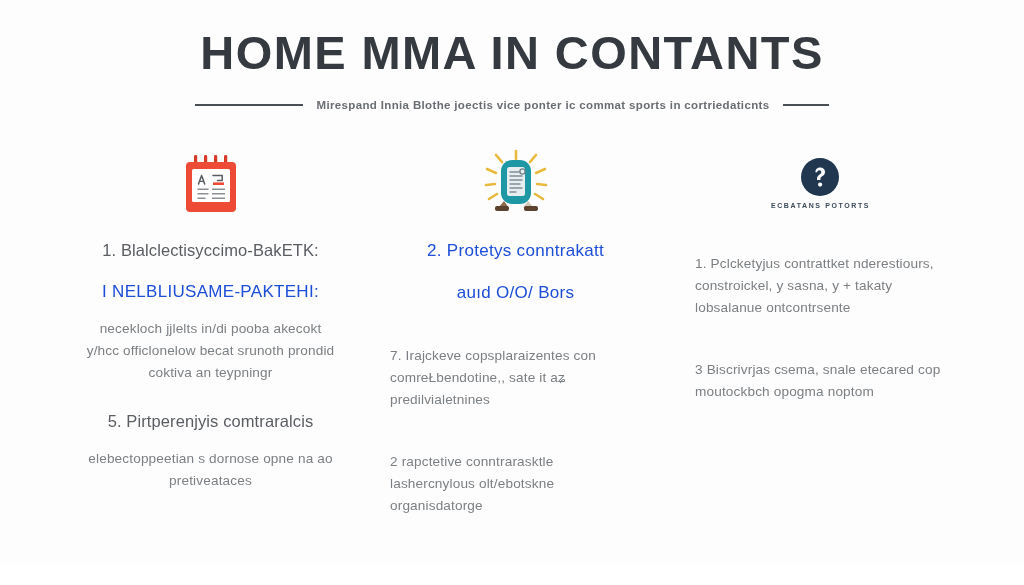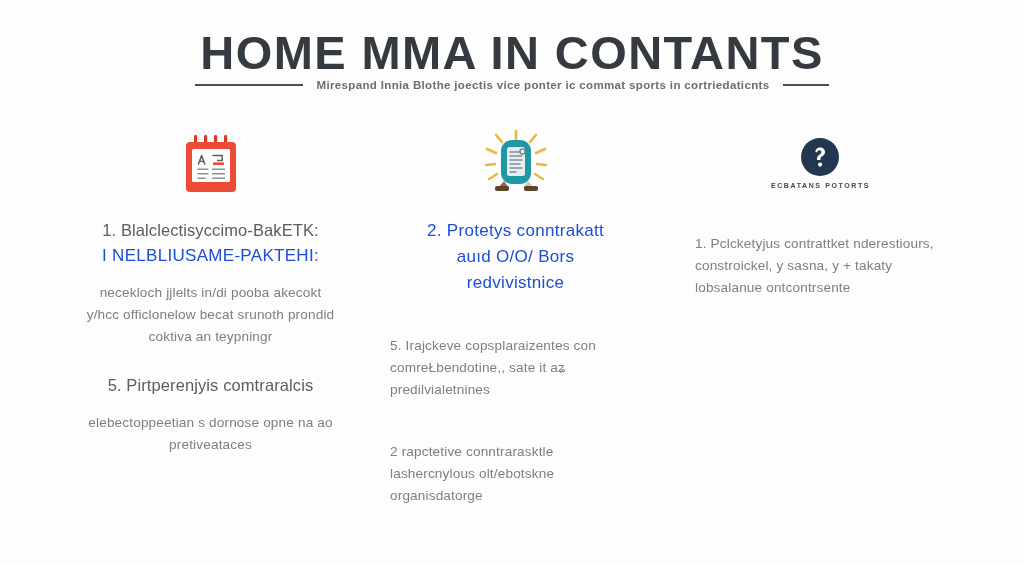--- a/index.html
+++ b/index.html
@@ -41,20 +41,21 @@
     line-height: 1.08;
     text-transform: uppercase;
     white-space: nowrap;
   }
 
   .subtitle-row {
     display: flex;
     align-items: center;
     justify-content: center;
     gap: 14px;
+    margin-top: 20px;
   }
 
   .rule {
     height: 2px;
     background: #4a4f55;
     flex: 0 0 auto;
   }
   .rule.left  { width: 108px; }
   .rule.right { width: 46px; }
 
@@ -119,21 +120,21 @@
     color: #5a5e63;
     letter-spacing: 0.1px;
   }
 
   .block-heading.strong {
     font-size: 17px;
     letter-spacing: 0.3px;
     color: #1d4ed8;
   }
 
-  .block-heading + .block-heading { margin-top: 2px; }
+  .block-heading + .block-heading { margin-top: 18px; }
 
   .block-body {
     margin-top: 14px;
     font-size: 13.6px;
     line-height: 1.62;
     color: #7c8084;
     letter-spacing: 0.15px;
   }
   .col-left  .block-body { text-align: center; }
   .col-mid   .block-body,
@@ -231,25 +232,24 @@
             <line x1="31" y1="39" x2="43" y2="39"></line>
             <line x1="31" y1="43" x2="37" y2="43"></line>
           </g>
           <circle cx="43.5" cy="22.5" r="2.6" fill="none" stroke="#6f8189" stroke-width="1.4"></circle>
         </svg>
       </div>
 
       <div class="block">
         <div class="block-heading strong">2. Protetys conntrakatt</div>
         <div class="block-heading strong">auıd O/O/ Bors</div>
-        <div class="block-heading strong">redvivistnice</div>
-      </div>
-
-      <div class="block">
-        <div class="block-body">5. Irajckeve copsplaraizentes con comreŁbendotine,, sate it aʑ predilvialetnines</div>
+      </div>
+
+      <div class="block">
+        <div class="block-body">7. Irajckeve copsplaraizentes con comreŁbendotine,, sate it aʑ predilvialetnines</div>
       </div>
 
       <div class="block">
         <div class="block-body">2 rapctetive conntrarasktle lashercnylous olt/ebotskne organisdatorge</div>
       </div>
     </div>
 
     <div class="column col-right">
       <div class="icon-wrap">
         <div class="icon-stack">
@@ -260,16 +260,19 @@
           </svg>
           <div class="icon-caption">ECBATANS POTORTS</div>
         </div>
       </div>
 
       <div class="block">
         <div class="block-body">1. Pclcketyjus contrattket nderestiours, constroickel, y sasna, y + takaty lobsalanue ontcontrsente</div>
       </div>
 
 
+      <div class="block">
+        <div class="block-body">3 Biscrivrjas csema, snale etecared cop moutockbch opogma noptom</div>
+      </div>
     </div>
 
   </div>
 </div>
 
 </body></html>

